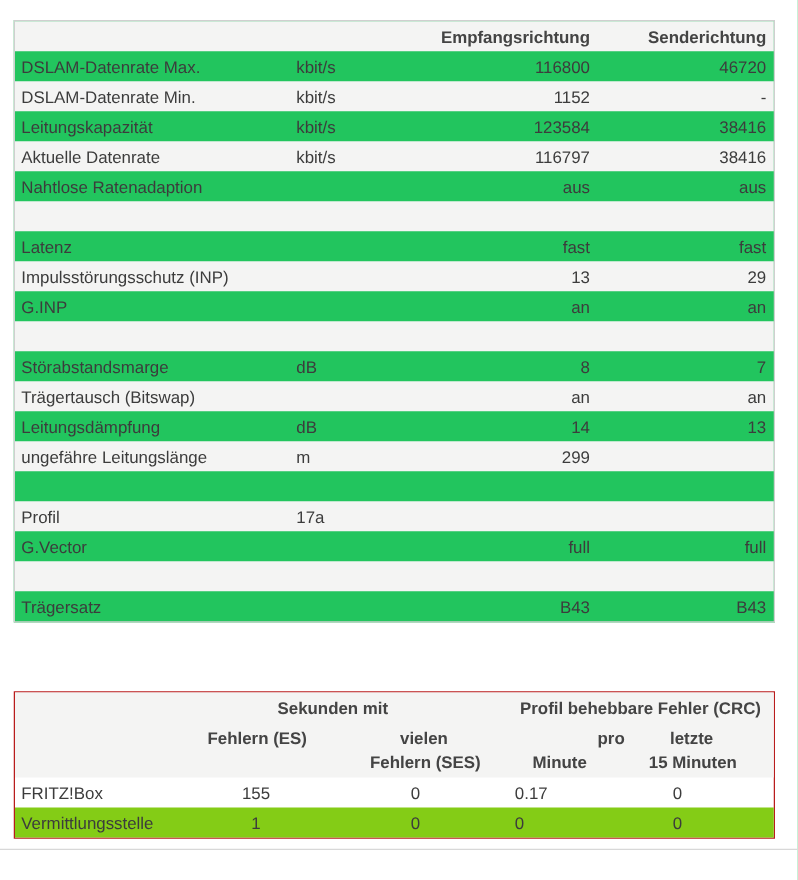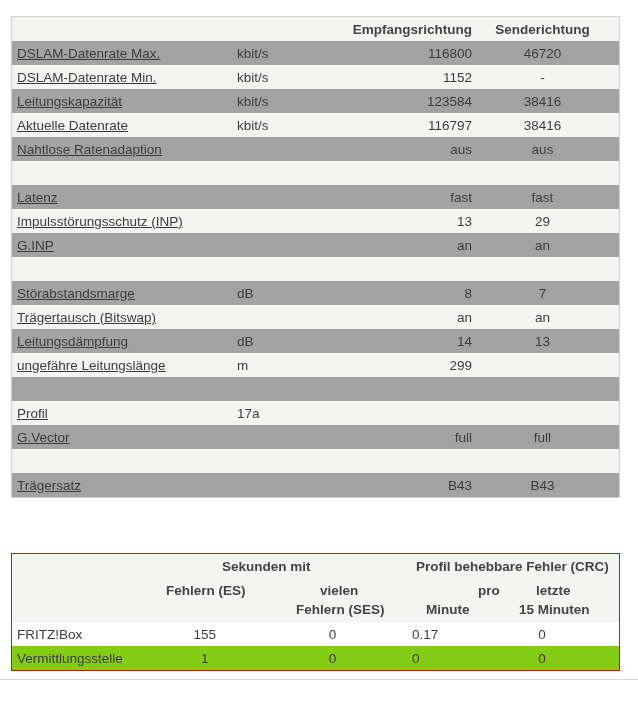--- a/index.html
+++ b/index.html
@@ -4,28 +4,28 @@
   <style>
     html, body { margin: 0; padding: 0; background: #ffffff; }
     body {
       width: 638px; height: 704px; position: relative; overflow: hidden;
       font-family: "Liberation Sans", "DejaVu Sans", sans-serif;
       font-size: 13.5px; color: #3c3c3c;
     }
     .tbl1 {
       position: absolute; left: 11px; top: 16px; width: 607px;
       border: 1px solid #cfcfcf; border-collapse: collapse;
-      background: #a3a3a3;
+      background: #22c55e;
     }
     .row { display: flex; height: 24px; align-items: center; }
     .row.alt { background: #f4f4f3; }
-    .row .c1 { width: 220px; padding-left: 5px; white-space: nowrap; text-decoration: underline; }
+    .row .c1 { width: 220px; padding-left: 5px; white-space: nowrap; }
     .row .c2 { width: 60px; }
     .row .c3 { width: 175px; text-align: right; }
-    .row .c4 { width: 141px; text-align: center; padding-right: 4px; }
+    .row .c4 { width: 141px; text-align: right; padding-right: 4px; }
     .hdr .c3, .hdr .c4 { font-weight: bold; color: #444; }
     .tbl2 {
       position: absolute; left: 11px; top: 553px; width: 607px;
       border: 1px solid #b91c1c; background: #fff;
     }
     .t2head { background: #f4f4f3; height: 68px; position: relative; }
     .t2head span { position: absolute; font-weight: bold; color: #444; text-align: center; line-height: 19px; white-space: nowrap; }
     .t2row { display: flex; height: 24px; align-items: center; }
     .t2row.alt { background: #84cc16; }
     .t2row .d1 { width: 145px; padding-left: 5px; }

